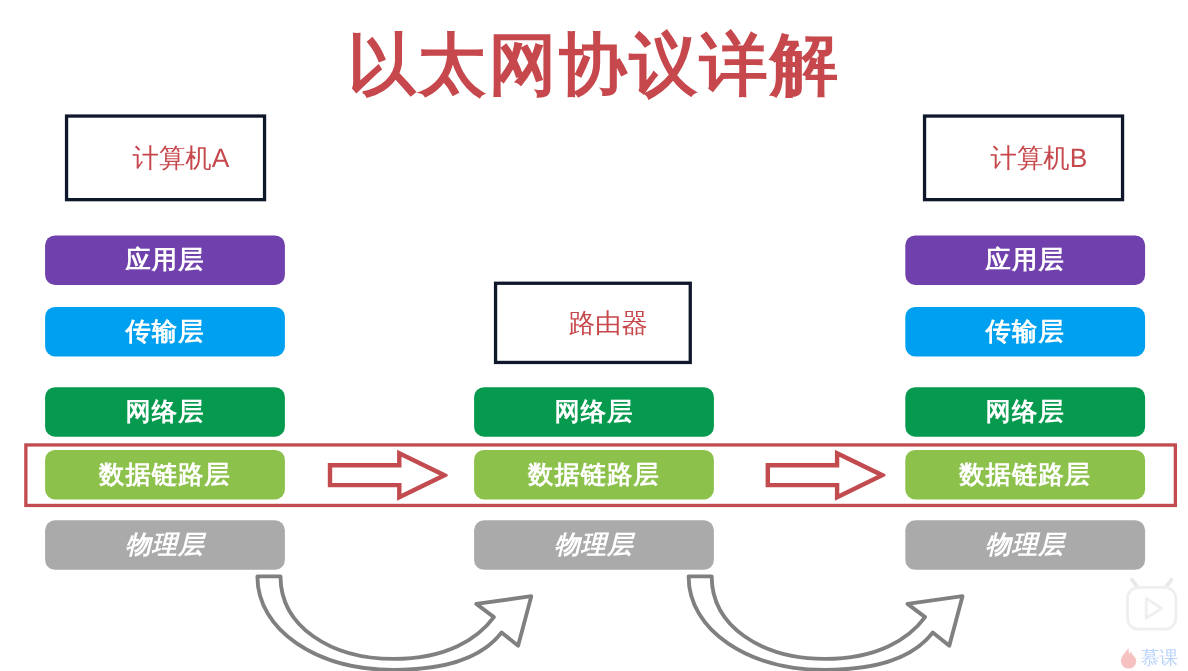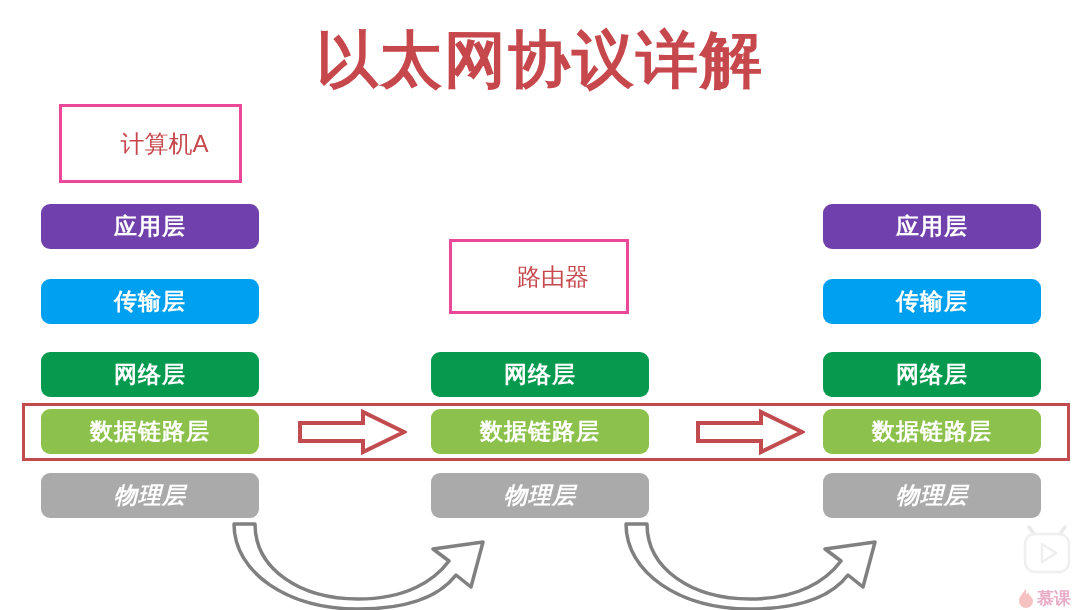--- a/index.html
+++ b/index.html
@@ -28,33 +28,33 @@
     letter-spacing: 2px;
     color: #C7484C;
     line-height: 1.1;
     white-space: nowrap;
   }
 
   
   .hostbox {
     position: absolute;
     box-sizing: border-box;
-    border: 3px solid #ec4899;
+    border: 3px solid #0f172a;
     background: #ffffff;
     color: #C7484C;
     font-size: 24px;
     display: flex;
     align-items: center;
     justify-content: center;
     white-space: nowrap;
     padding-left: 28px;
   }
   #host-a      { left: 59px;  top: 104px; width: 183px; height: 79px; }
   #host-b      { left: 839px; top: 104px; width: 183px; height: 79px; }
-  #router-box  { left: 449px; top: 239px; width: 180px; height: 75px; }
+  #router-box  { left: 449px; top: 256px; width: 180px; height: 75px; }
 
   
   .layer {
     position: absolute;
     box-sizing: border-box;
     border-radius: 9px;
     color: #ffffff;
     font-size: 23px;
     font-weight: 700;
     letter-spacing: 1px;
@@ -62,21 +62,21 @@
     align-items: center;
     justify-content: center;
     white-space: nowrap;
     height: 45px;
     width: 218px;
   }
   .col-left   { left: 41px; }
   .col-mid    { left: 431px; }
   .col-right  { left: 823px; }
 
-  .row-app    { top: 204px; }
+  .row-app    { top: 214px; }
   .row-trans  { top: 279px; }
   .row-net    { top: 352px; }
   .row-link   { top: 409px; }
   .row-phy    { top: 473px; font-style: italic; }
 
   .c-app   { background: #7040AC; }
   .c-trans { background: #00A0F0; }
   .c-net   { background: #069A4E; }
   .c-link  { background: #8CC24C; }
   .c-phy   { background: #AAAAAA; }
@@ -126,35 +126,38 @@
     top: 586px;
     width: 62px;
     height: 24px;
     display: flex;
     align-items: center;
     gap: 3px;
     opacity: 0.35;
   }
   #wm-brand .wm-text {
     font-size: 17px;
-    font-weight: 700;
-    color: #be185d;
+    font-weight: 400;
+    color: #3b82f6;
     white-space: nowrap;
     overflow: hidden;
   }
 </style>
 </head>
 <body>
 
 <div id="stage">
 
   <div class="title">以太网协议详解</div>
 
   <div class="hostbox" id="host-a">
     <span>计算机A</span>
+  </div>
+  <div class="hostbox" id="host-b">
+    <span>计算机B</span>
   </div>
   <div class="hostbox" id="router-box">
     <span>路由器</span>
   </div>
 
   <div class="layer col-left row-app c-app">
     <span>应用层</span>
   </div>
   <div class="layer col-left row-trans c-trans">
     <span>传输层</span>

